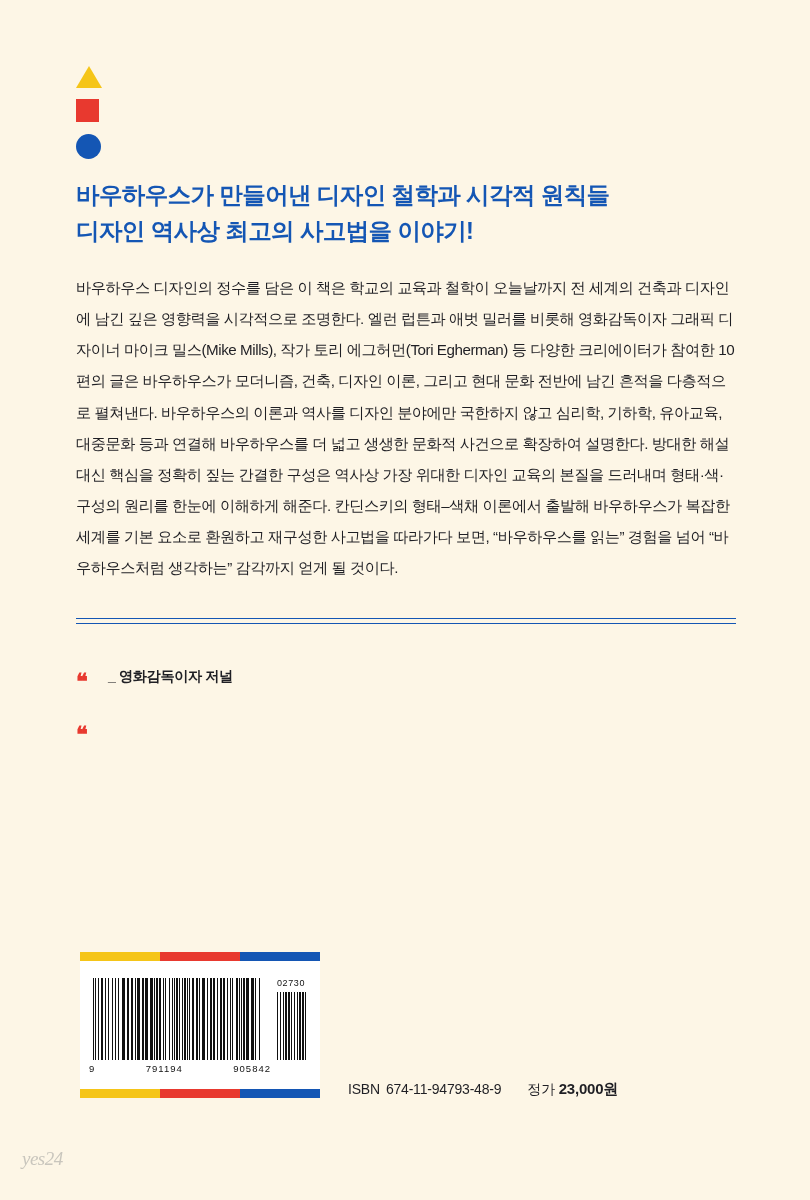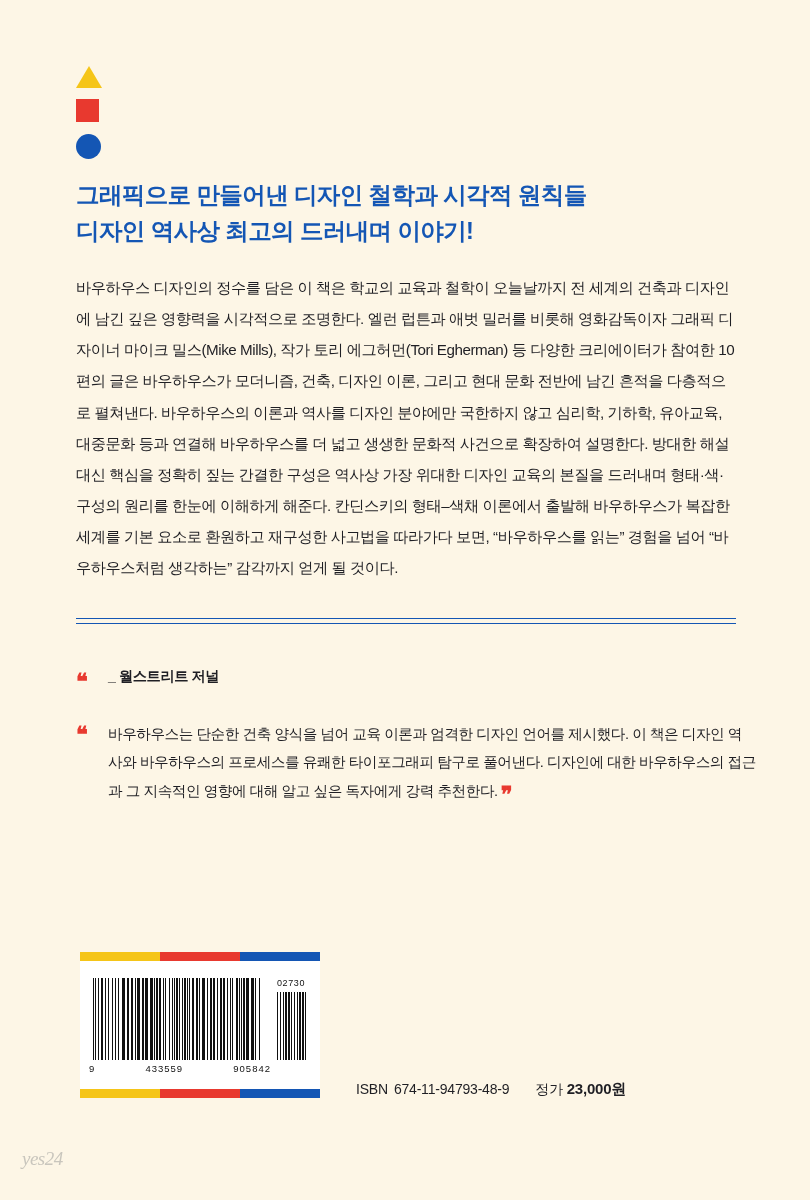--- a/index.html
+++ b/index.html
@@ -213,21 +213,21 @@
 
   
   .isbn-line {
     position: absolute;
     left: 348px;
     top: 1080px;
     color: #1f1f24;
     font-size: 14px;
     letter-spacing: -0.2px;
   }
-  .isbn-line .label { font-weight: normal; margin-left: 8px; }
+  .isbn-line .label { font-weight: normal; }
   .isbn-line .num { font-weight: normal; margin-left: 6px; }
   .isbn-line .price {
     margin-left: 26px;
     font-weight: normal;
   }
   .isbn-line .price b { font-weight: bold; font-size: 15px; }
 
   
   .watermark {
     position: absolute;
@@ -245,45 +245,42 @@
 
 <div class="page">
 
   <div class="shapes">
     <div class="shape-triangle"></div>
     <div class="shape-square"></div>
     <div class="shape-circle"></div>
   </div>
 
   <div class="headline">
-    <div>그래픽으로 만들어낸 디자인 철학과 시각적 원칙들</div>
-    <div>디자인 역사상 최고의 드러내며 이야기!</div>
+    <div>바우하우스가 만들어낸 디자인 철학과 시각적 원칙들</div>
+    <div>디자인 역사상 최고의 사고법을 이야기!</div>
   </div>
 
   <div class="body-copy">
     <p>바우하우스 디자인의 정수를 담은 이 책은 학교의 교육과 철학이 오늘날까지 전 세계의 건축과 디자인에 남긴 깊은 영향력을 시각적으로 조명한다. 엘런 럽튼과 애벗 밀러를 비롯해 영화감독이자 그래픽 디자이너 마이크 밀스(Mike Mills), 작가 토리 에그허먼(Tori Egherman) 등 다양한 크리에이터가 참여한 10편의 글은 바우하우스가 모더니즘, 건축, 디자인 이론, 그리고 현대 문화 전반에 남긴 흔적을 다층적으로 펼쳐낸다. 바우하우스의 이론과 역사를 디자인 분야에만 국한하지 않고 심리학, 기하학, 유아교육, 대중문화 등과 연결해 바우하우스를 더 넓고 생생한 문화적 사건으로 확장하여 설명한다. 방대한 해설 대신 핵심을 정확히 짚는 간결한 구성은 역사상 가장 위대한 디자인 교육의 본질을 드러내며 형태·색·구성의 원리를 한눈에 이해하게 해준다. 칸딘스키의 형태–색채 이론에서 출발해 바우하우스가 복잡한 세계를 기본 요소로 환원하고 재구성한 사고법을 따라가다 보면, “바우하우스를 읽는” 경험을 넘어 “바우하우스처럼 생각하는” 감각까지 얻게 될 것이다.</p>
   </div>
 
   <div class="divider">
     <div class="rule"></div>
     <div class="rule"></div>
   </div>
 
   <div class="quotes">
 
     <div class="quote-block">
       <span class="qmark-open">❝</span>
-      <div class="quote-source">_ 월스트리트 저널</div>
+      <div class="quote-source">_ 영화감독이자 저널</div>
     </div>
 
     <div class="quote-block">
       <span class="qmark-open">❝</span>
-      <div>
-        <span class="quote-text">바우하우스는 단순한 건축 양식을 넘어 교육 이론과 엄격한 디자인 언어를 제시했다. 이 책은 디자인 역사와 바우하우스의 프로세스를 유쾌한 타이포그래피 탐구로 풀어낸다. 디자인에 대한 바우하우스의 접근과 그 지속적인 영향에 대해 알고 싶은 독자에게 강력 추천한다.</span><span class="qmark-close">❞</span>
-      </div>
     </div>
 
   </div>
 
   <div class="barcode-wrap">
     <div class="barcode-colorbar">
       <span class="cb-yellow"></span>
       <span class="cb-red"></span>
       <span class="cb-blue"></span>
     </div>
@@ -431,21 +428,21 @@
           <i class="sp" style="width:1px"></i>
           <i class="" style="width:2px"></i>
           <i class="sp" style="width:1px"></i>
           <i class="" style="width:2px"></i>
           <i class="sp" style="width:1px"></i>
           <i class="" style="width:1px"></i>
           <i class="sp" style="width:2px"></i>
         </div>
       <div class="barcode-digits">
         <span>9</span>
-        <span>433559</span>
+        <span>791194</span>
         <span>905842</span>
       </div>
     </div>
 
     <div class="barcode-bottombar">
       <span class="cb-yellow"></span>
       <span class="cb-red"></span>
       <span class="cb-blue"></span>
     </div>
   </div>

